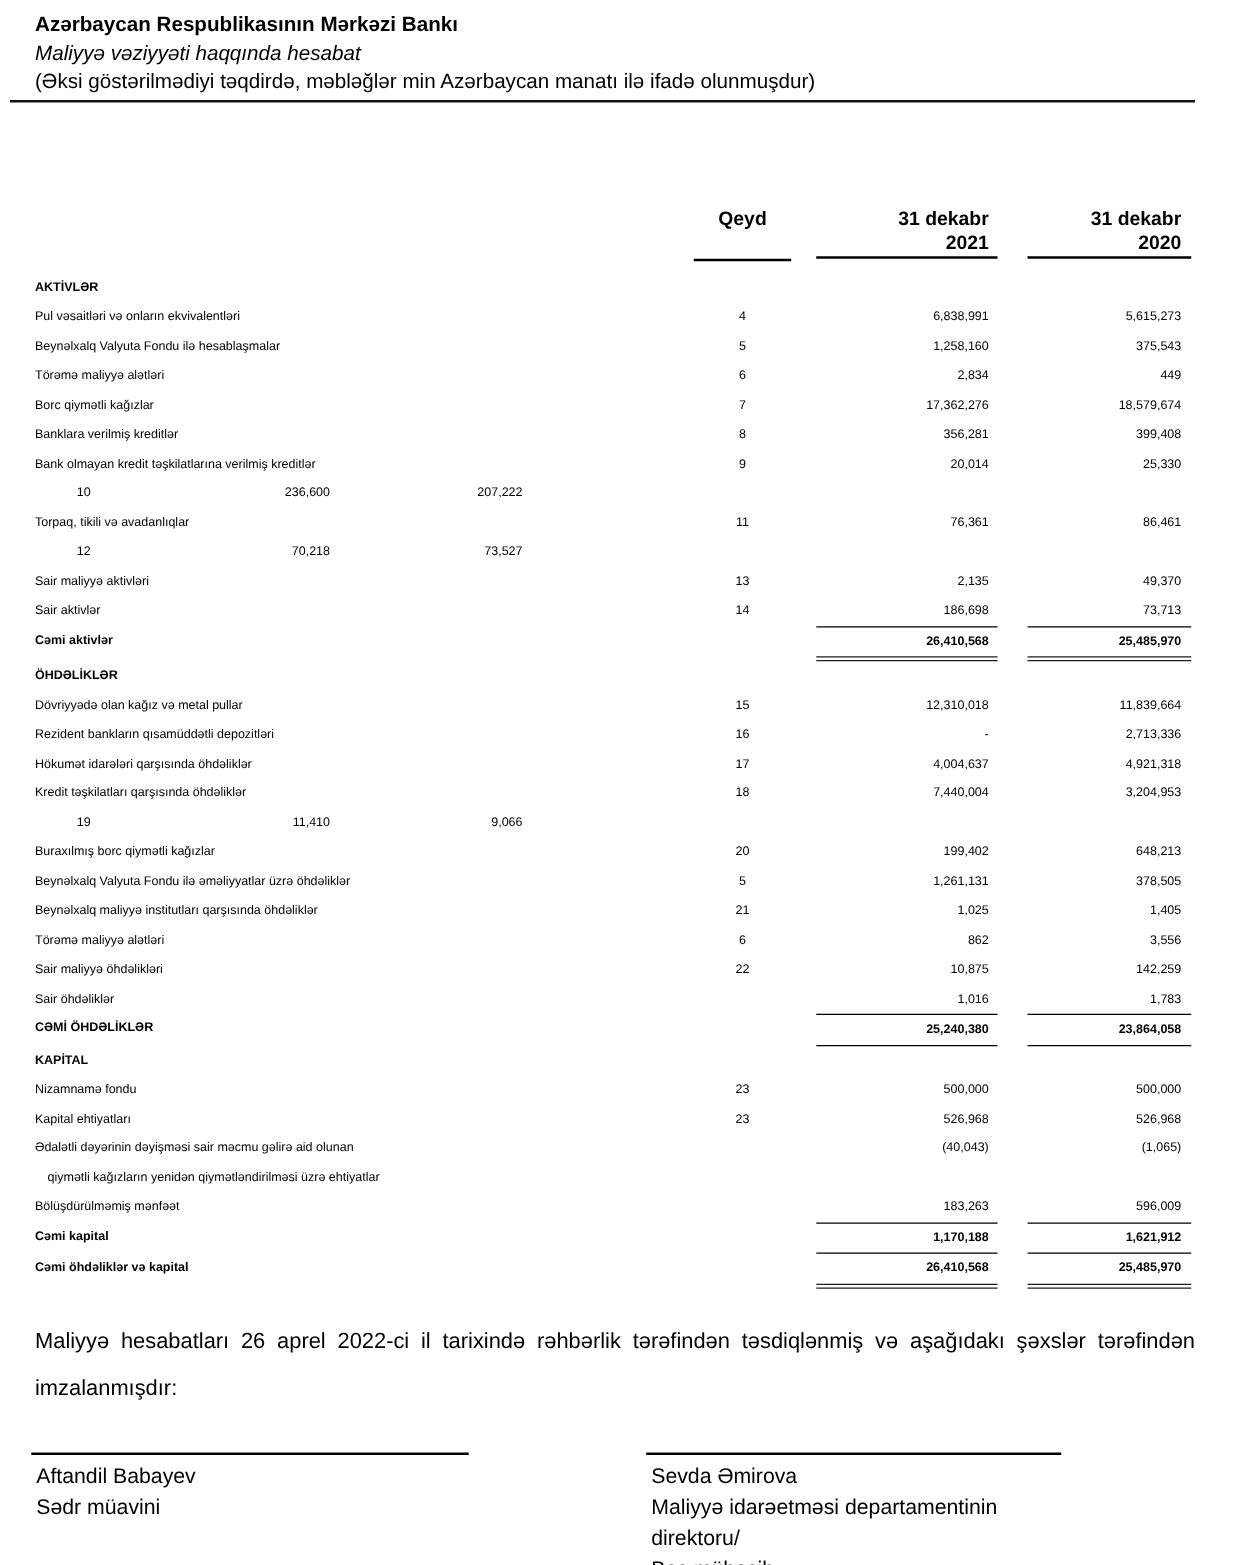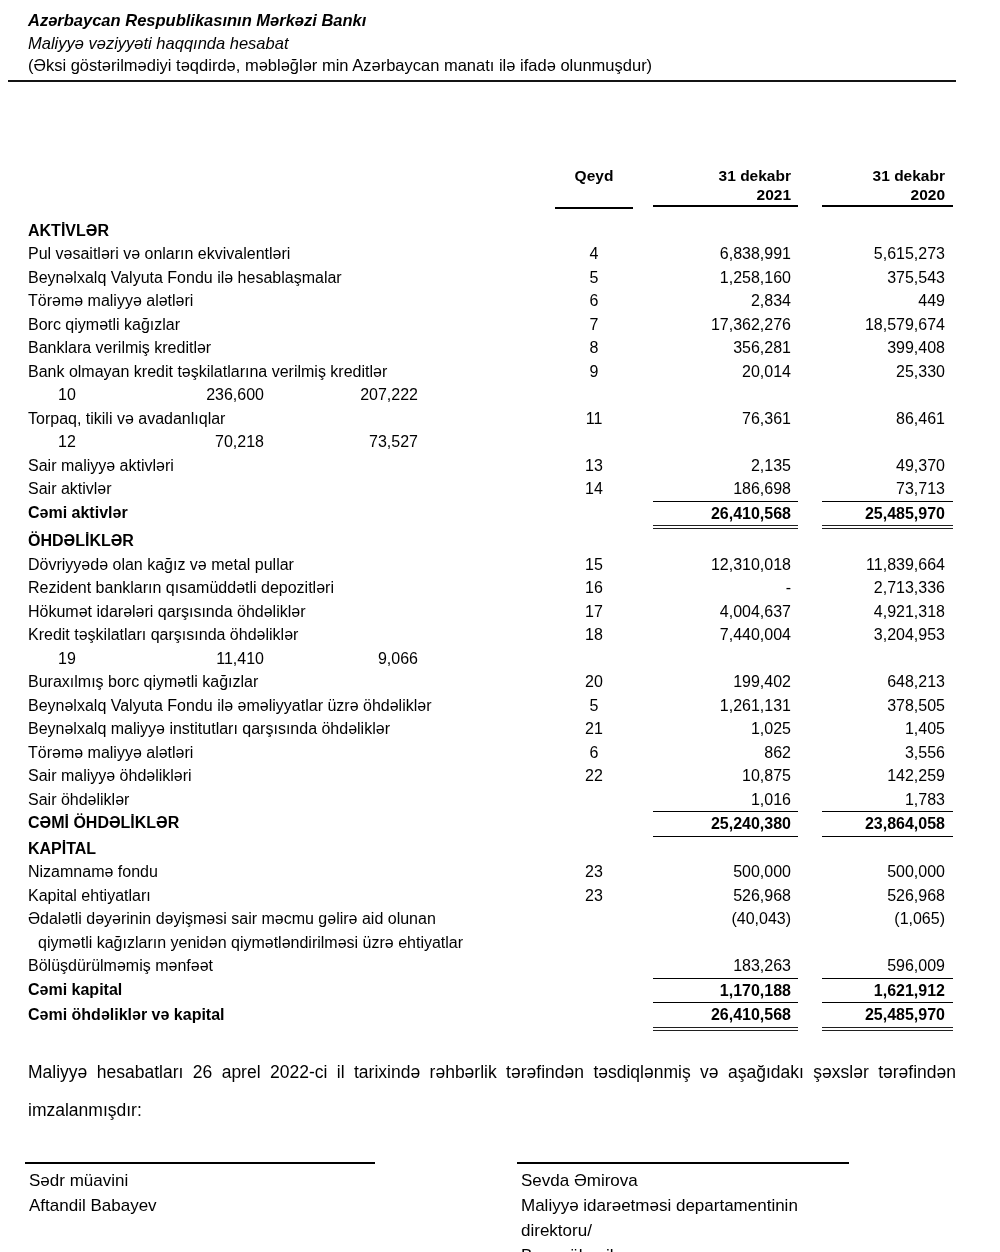--- a/index.html
+++ b/index.html
@@ -6,37 +6,37 @@
   .page {
     position:relative; width:1000px; height:1252px; margin:0 auto;
     background:#ffffff; color:#000;
     font-family:"Liberation Sans", sans-serif;
     overflow:hidden;
   }
   .content { margin-left:28px; width:925px; }
 
   
   .doc-header { padding-top:9px; font-size:16.5px; line-height:22.5px; }
-  .doc-header .title    { font-weight:bold; font-style:italic; }
+  .doc-header .title    { font-weight:bold; }
   .doc-header .subtitle { font-style:italic; }
   .top-rule { margin-left:-20px; width:948px; border-top:2.5px solid #141414; margin-top:3px; }
 
   
   .c-label { width:527px; }
   .c-qeyd  { width:78px;  text-align:center; }
   .c-2021  { width:145px; margin-left:20px; text-align:right; padding-right:7px; box-sizing:border-box; }
   .c-2020  { width:131px; margin-left:24px; text-align:right; padding-right:8px; box-sizing:border-box; }
 
   
   .thead { display:flex; margin-top:84px; font-weight:bold; font-size:15.5px; line-height:19px; }
   .thead .hcell { height:41px; border-bottom:2px solid #000; }
   .thead .c-label { border-bottom:none; height:41px; }
 
   
-  .rows { margin-top:10px; font-size:16px; }
+  .rows { margin-top:10px; font-size:10px; }
   .row { display:flex; align-items:flex-start; line-height:23.5px; }
   .c-label .l2 { padding-left:10px; }
   .row.section .l1 { font-weight:bold; }
   .row.bold { font-weight:bold; }
   .row.rule-above .c-2021,        .row.rule-above .c-2020        { border-top:1.5px solid #000; }
   .row.rule-below-single .c-2021, .row.rule-below-single .c-2020 { border-bottom:1.5px solid #000; }
   .row.rule-below-double .c-2021, .row.rule-below-double .c-2020 { border-bottom:4px double #1f1f1f; }
 
   
   .approval { margin-top:22px; width:928px; font-size:17.5px; line-height:38px; text-align:justify; }
@@ -361,22 +361,22 @@
     <div class="c-2020">25,485,970</div>
   </div>
       </div>
 
     <div class="approval">Maliyyə hesabatları 26 aprel 2022-ci il tarixində rəhbərlik tərəfindən təsdiqlənmiş və aşağıdakı şəxslər tərəfindən imzalanmışdır:</div>
   </div>
 
   <div class="signatures">
     <div class="sig-left">
       <div class="sig-line"></div>
+      <div class="sig-text">Aftandil Babayev</div>
       <div class="sig-text">Sədr müavini</div>
-      <div class="sig-text">Aftandil Babayev</div>
     </div>
     <div class="sig-right">
       <div class="sig-line"></div>
       <div class="sig-text">Sevda Əmirova</div>
       <div class="sig-text">Maliyyə idarəetməsi departamentinin direktoru/</div>
       <div class="sig-text">Baş mühasib</div>
     </div>
   </div>
 </div>
 

